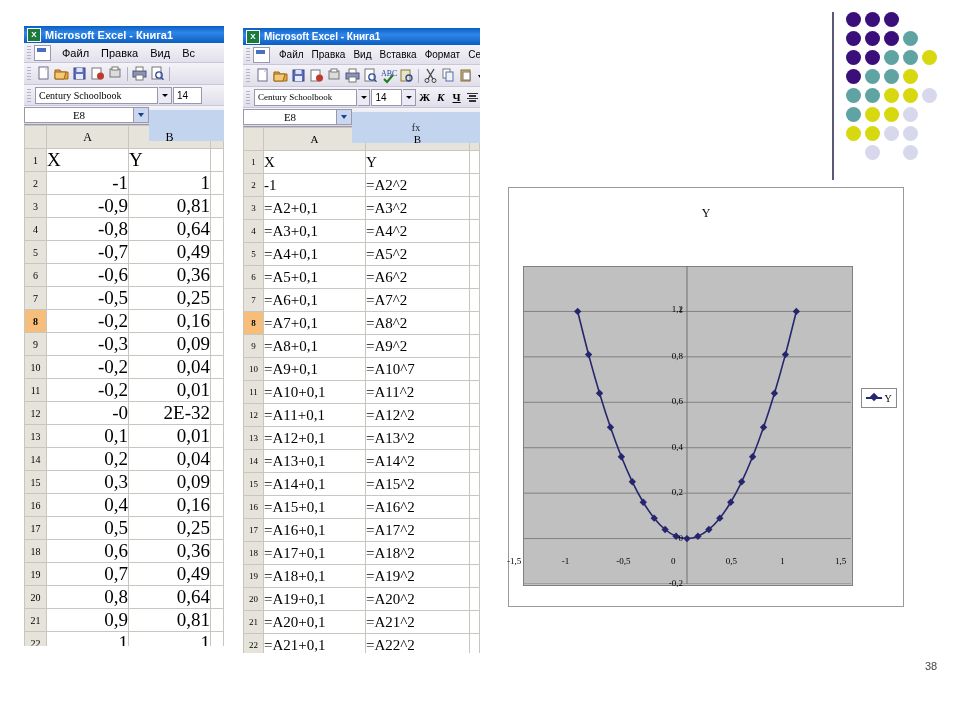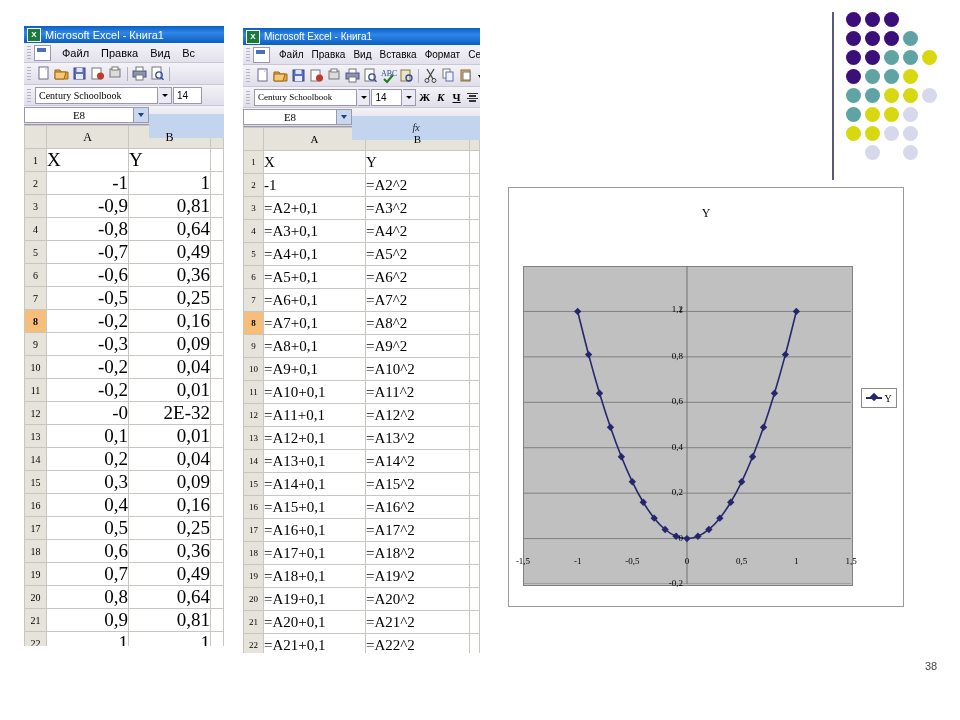--- a/index.html
+++ b/index.html
@@ -15,21 +15,21 @@
     height:17px;
     background:linear-gradient(to bottom,#0a5fc2 0%,#2f86e8 40%,#0b5ec0 100%);
     display:flex;align-items:center;gap:4px;padding:0 3px;
   }
   .xl-logo{
     width:12px;height:12px;background:#1a7a3c;border:1px solid #ffffff;
     display:flex;align-items:center;justify-content:center;
     color:#fff;font-size:8px;font-weight:bold;line-height:1;
   }
   .xl-title{
-    color:#ffffff;font-weight:normal;font-size:11px;white-space:nowrap;
+    color:#ffffff;font-weight:bold;font-size:11px;white-space:nowrap;
     font-family:"Liberation Sans", sans-serif;
   }
   .xl-menubar{
     height:19px;background:linear-gradient(to bottom,#f4f3f8,#e2e0ec);
     display:flex;align-items:center;gap:0px;padding-left:3px;
     border-bottom:1px solid #c9c6d8;
   }
   .grip{width:4px;height:13px;
     background:repeating-linear-gradient(to bottom,#b6b3c8 0 1px,transparent 1px 3px);
     margin-right:3px;flex:0 0 auto;}
@@ -78,22 +78,22 @@
   }
   .namebox{
     background:#ffffff;border:1px solid #9b98ae;height:14px;
     display:flex;align-items:center;justify-content:center;
     font-family:"Liberation Serif", serif;font-size:11px;color:#000;
   }
   .namebox-arrow{width:14px;height:14px;background:#c9d8ef;border:1px solid #9b98ae;
     border-left:none;display:flex;align-items:center;justify-content:center;}
   .namebox-arrow:after{content:"";border-left:3.5px solid transparent;border-right:3.5px solid transparent;
     border-top:4px solid #1a3f8f;}
-  .fx-zone{flex:1;height:24px;background:#c3d4ee;display:flex;align-items:center;
-    justify-content:center;font-family:"Liberation Serif",serif;font-style:italic;
+  .fx-zone{flex:1;height:31px;background:#c3d4ee;display:flex;align-items:center;
+    justify-content:center;font-family:"Liberation Serif",serif;
     font-size:10px;color:#222;margin-top:21px;}
 
   
   .grid{width:100%;border-collapse:collapse;table-layout:fixed;background:#fff;}
   .grid td,.grid th{
     border:1px solid #c9c6bf;
     font-family:"Liberation Serif", serif;
     color:#000;padding:0;
   }
   .colhead{
@@ -122,21 +122,21 @@
   #win2 .colhead{font-size:11px;}
 
   
   #chart-panel{position:absolute;border:1px solid #9a9a9a;background:#ffffff;}
   .chart-title{text-align:center;font-family:"Liberation Serif",serif;font-size:12px;color:#000;}
   .plot-wrap{position:absolute;}
   .plot-area{position:absolute;background:#c0c0c0;border:1px solid #808080;}
   .ytick{position:absolute;font-family:"Liberation Serif",serif;font-size:9px;color:#000;
     text-align:right;white-space:nowrap;}
   .xtick{position:absolute;font-family:"Liberation Serif",serif;font-size:9px;color:#000;
-    text-align:center;white-space:nowrap;}
+    text-align:left;white-space:nowrap;}
   .legend-box{position:absolute;border:1px solid #8a8a8a;background:#fff;
     display:flex;align-items:center;justify-content:center;gap:2px;}
   .legend-line{width:16px;height:1.5px;background:#26266e;position:relative;}
   .legend-line:after{content:"";position:absolute;left:5px;top:-3px;width:6px;height:6px;
     background:#26266e;transform:rotate(45deg);}
   .legend-label{font-family:"Liberation Serif",serif;font-size:10px;color:#000;}
 
   
   #deco{position:absolute;}
   .deco-rule{position:absolute;width:2px;background:#5a5a78;}
@@ -573,21 +573,21 @@
         </tr>
         <tr>
           <td class="rowhead">9</td>
           <td class="cell l">=A8+0,1</td>
           <td class="cell l">=A9^2</td>
           <td class="cell"></td>
         </tr>
         <tr>
           <td class="rowhead">10</td>
           <td class="cell l">=A9+0,1</td>
-          <td class="cell l">=A10^2</td>
+          <td class="cell l">=A10^7</td>
           <td class="cell"></td>
         </tr>
         <tr>
           <td class="rowhead">11</td>
           <td class="cell l">=A10+0,1</td>
           <td class="cell l">=A11^2</td>
           <td class="cell"></td>
         </tr>
         <tr>
           <td class="rowhead">12</td>

